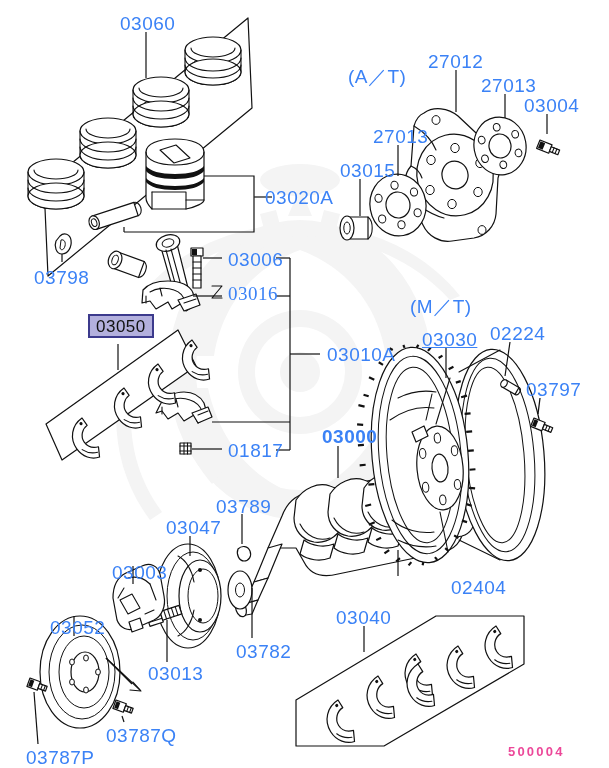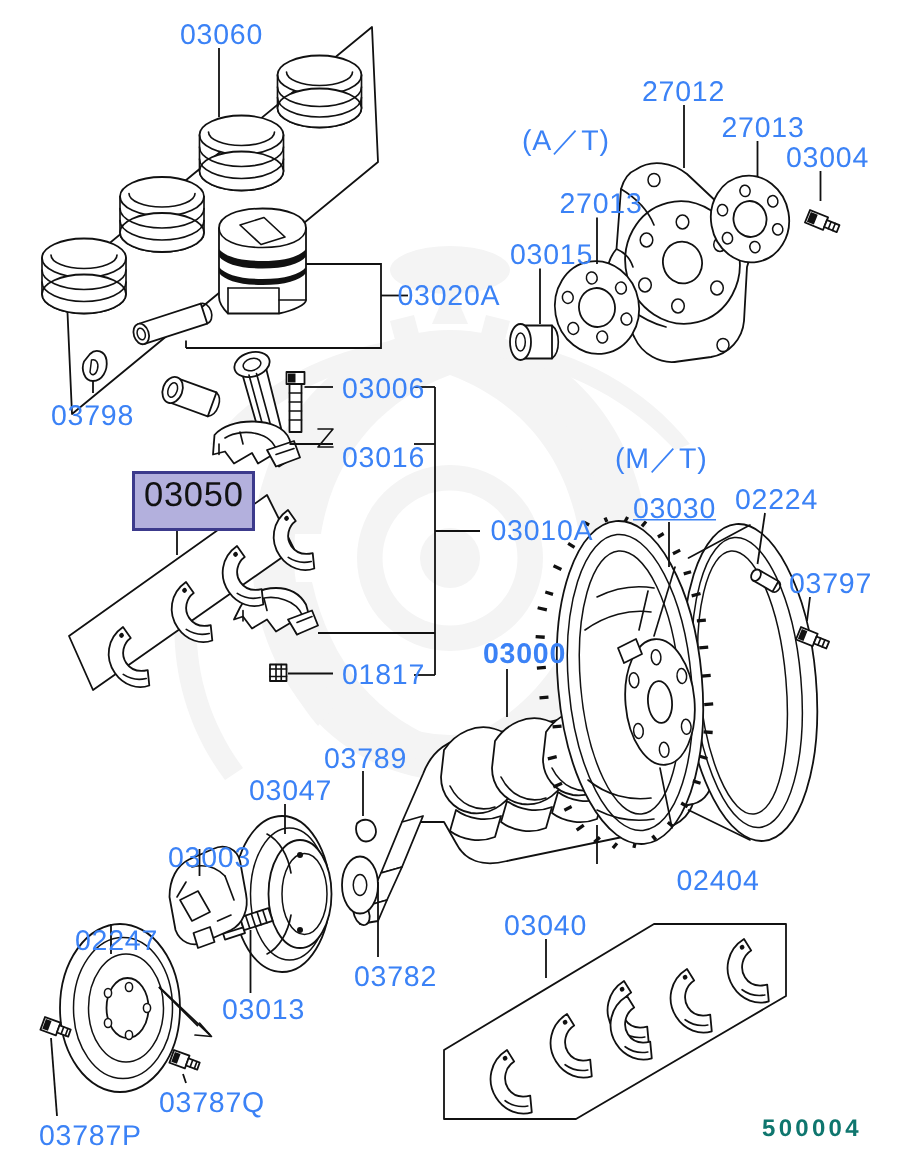--- a/index.html
+++ b/index.html
@@ -21,34 +21,34 @@
     font-size:19px;
     color:#3b82f6;
     white-space:nowrap;
     letter-spacing:0.5px;
     line-height:1;
   }
   .hl{
     position:absolute;
     background:#b3b0dd;
     border:2px solid #3c3a8c;
-    padding:2px 6px 11px 6px;
-    font-size:23px;
+    padding:2px 6px 1px 6px;
+    font-size:17px;
     color:#111111;
     letter-spacing:0.5px;
     line-height:1;
     white-space:nowrap;
   }
   .footer{
     position:absolute;
     font-family:"Liberation Sans", sans-serif;
-    font-size:16px;
+    font-size:13px;
     font-weight:bold;
     letter-spacing:2.2px;
-    color:#0f766e;
+    color:#ec4899;
   }
 </style>
 </head>
 <body>
 
 <div id="page">
 
   <svg id="artwork" viewBox="0 0 609 768">
     <defs>
       <style>
@@ -543,38 +543,38 @@
 
   <div class="lbl" style="left:120px;top:14px;">03060</div>
   <div class="lbl" style="left:428px;top:52px;">27012</div>
   <div class="lbl" style="left:481px;top:76px;">27013</div>
   <div class="lbl" style="left:524px;top:96px;">03004</div>
   <div class="lbl" style="left:373px;top:127px;">27013</div>
   <div class="lbl" style="left:340px;top:161px;">03015</div>
   <div class="lbl" style="left:265px;top:188px;">03020A</div>
   <div class="lbl" style="left:228px;top:250px;">03006</div>
   <div class="lbl" style="left:34px;top:268px;text-align:center;">03798</div>
-  <div class="lbl" style="left:228px;top:296px;">03016</div>
+  <div class="lbl" style="left:228px;top:284px;font-family:Liberation Serif, serif;">03016</div>
   <div class="lbl" style="left:410px;top:297px;">(M／T)</div>
   <div class="lbl" style="left:422px;top:330px;text-decoration:underline;">03030</div>
   <div class="lbl" style="left:490px;top:324px;">02224</div>
   <div class="lbl" style="left:327px;top:345px;">03010A</div>
   <div class="lbl" style="left:526px;top:380px;">03797</div>
   <div class="lbl" style="left:322px;top:427px;font-weight:bold;">03000</div>
   <div class="lbl" style="left:228px;top:441px;">01817</div>
   <div class="lbl" style="left:216px;top:497px;">03789</div>
   <div class="lbl" style="left:166px;top:518px;">03047</div>
   <div class="lbl" style="left:451px;top:578px;">02404</div>
   <div class="lbl" style="left:112px;top:563px;">03003</div>
-  <div class="lbl" style="left:50px;top:618px;">02247</div>
+  <div class="lbl" style="left:50px;top:618px;">03052</div>
   <div class="lbl" style="left:336px;top:608px;">03040</div>
   <div class="lbl" style="left:148px;top:664px;">03013</div>
   <div class="lbl" style="left:236px;top:642px;">03782</div>
   <div class="lbl" style="left:106px;top:726px;">03787Q</div>
   <div class="lbl" style="left:26px;top:748px;">03787P</div>
 
-  <div class="lbl" style="left:348px;top:85px;">(A／T)</div>
+  <div class="lbl" style="left:348px;top:67px;">(A／T)</div>
 
   <div class="hl" style="left:88px;top:314px;">03050</div>
 
   <div class="footer" style="left:508px;top:744px;">500004</div>
 
 </div>
 
 </body></html>

